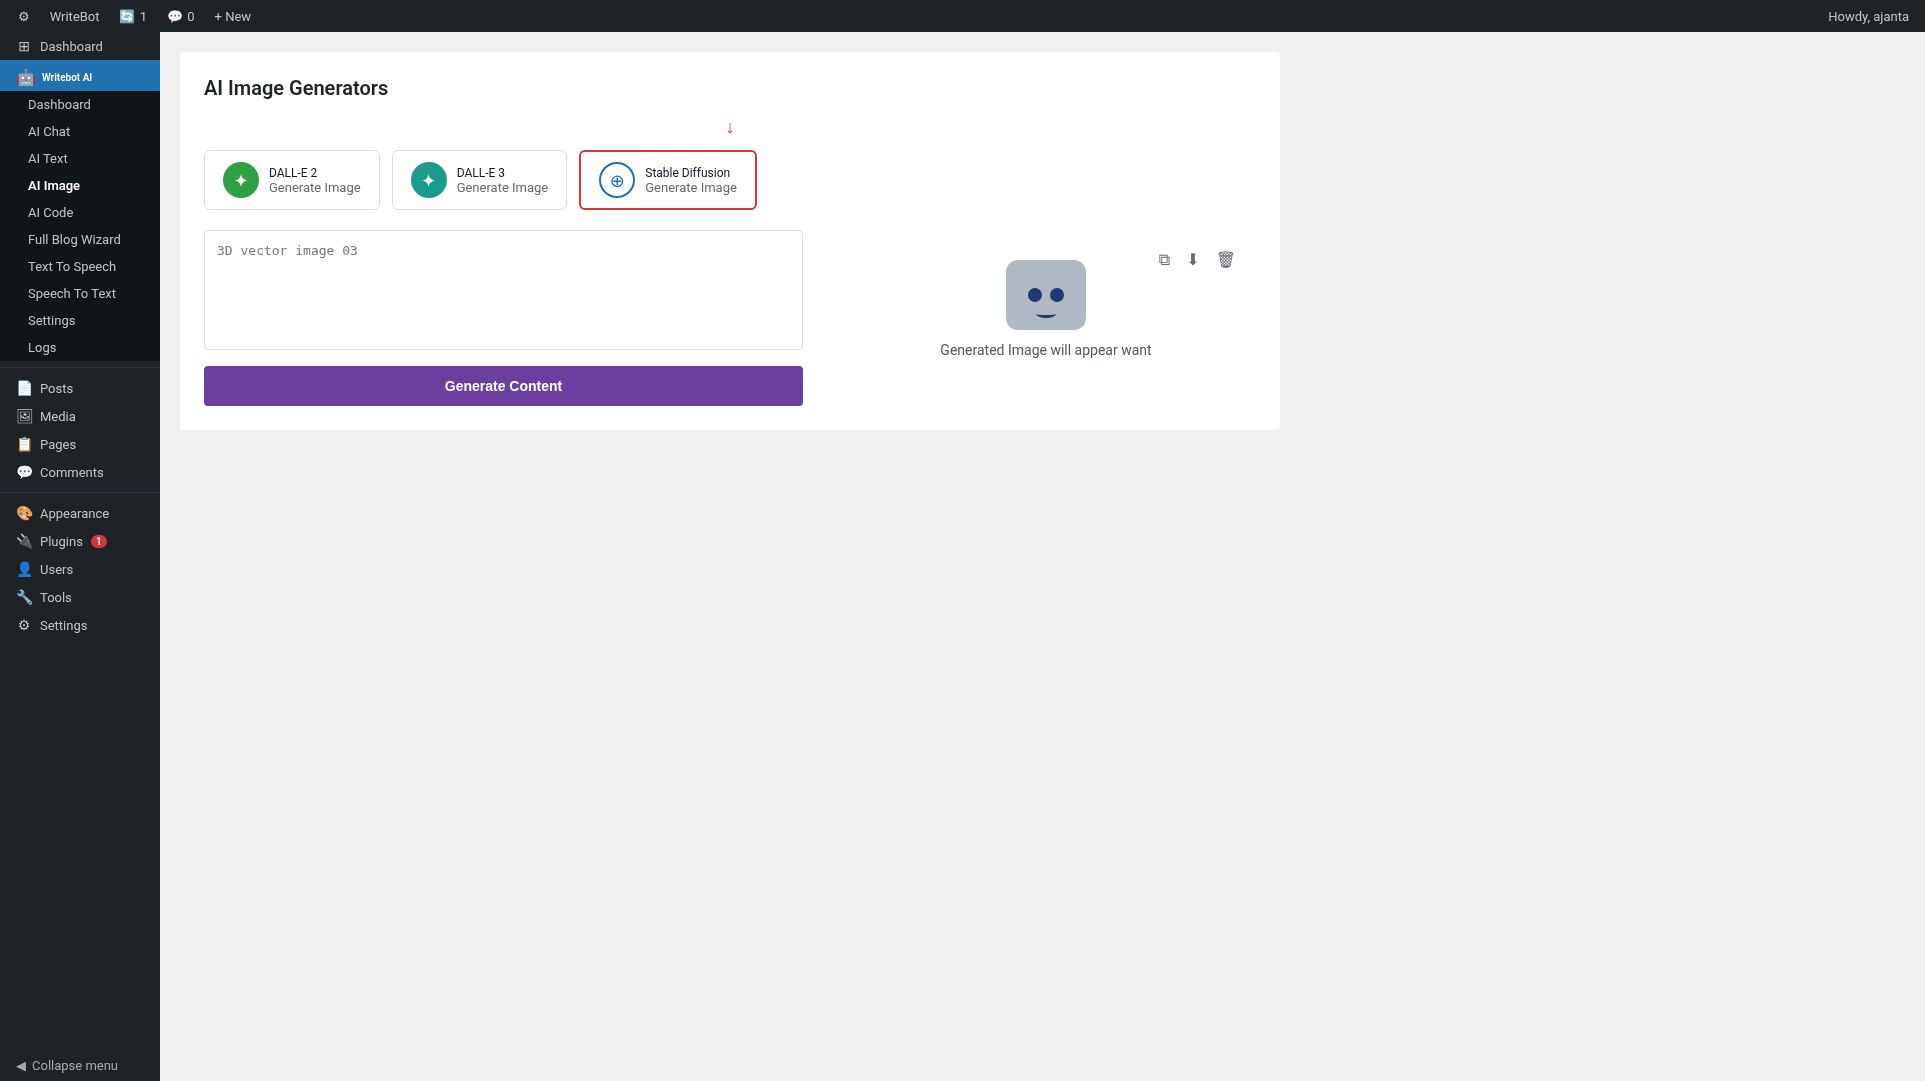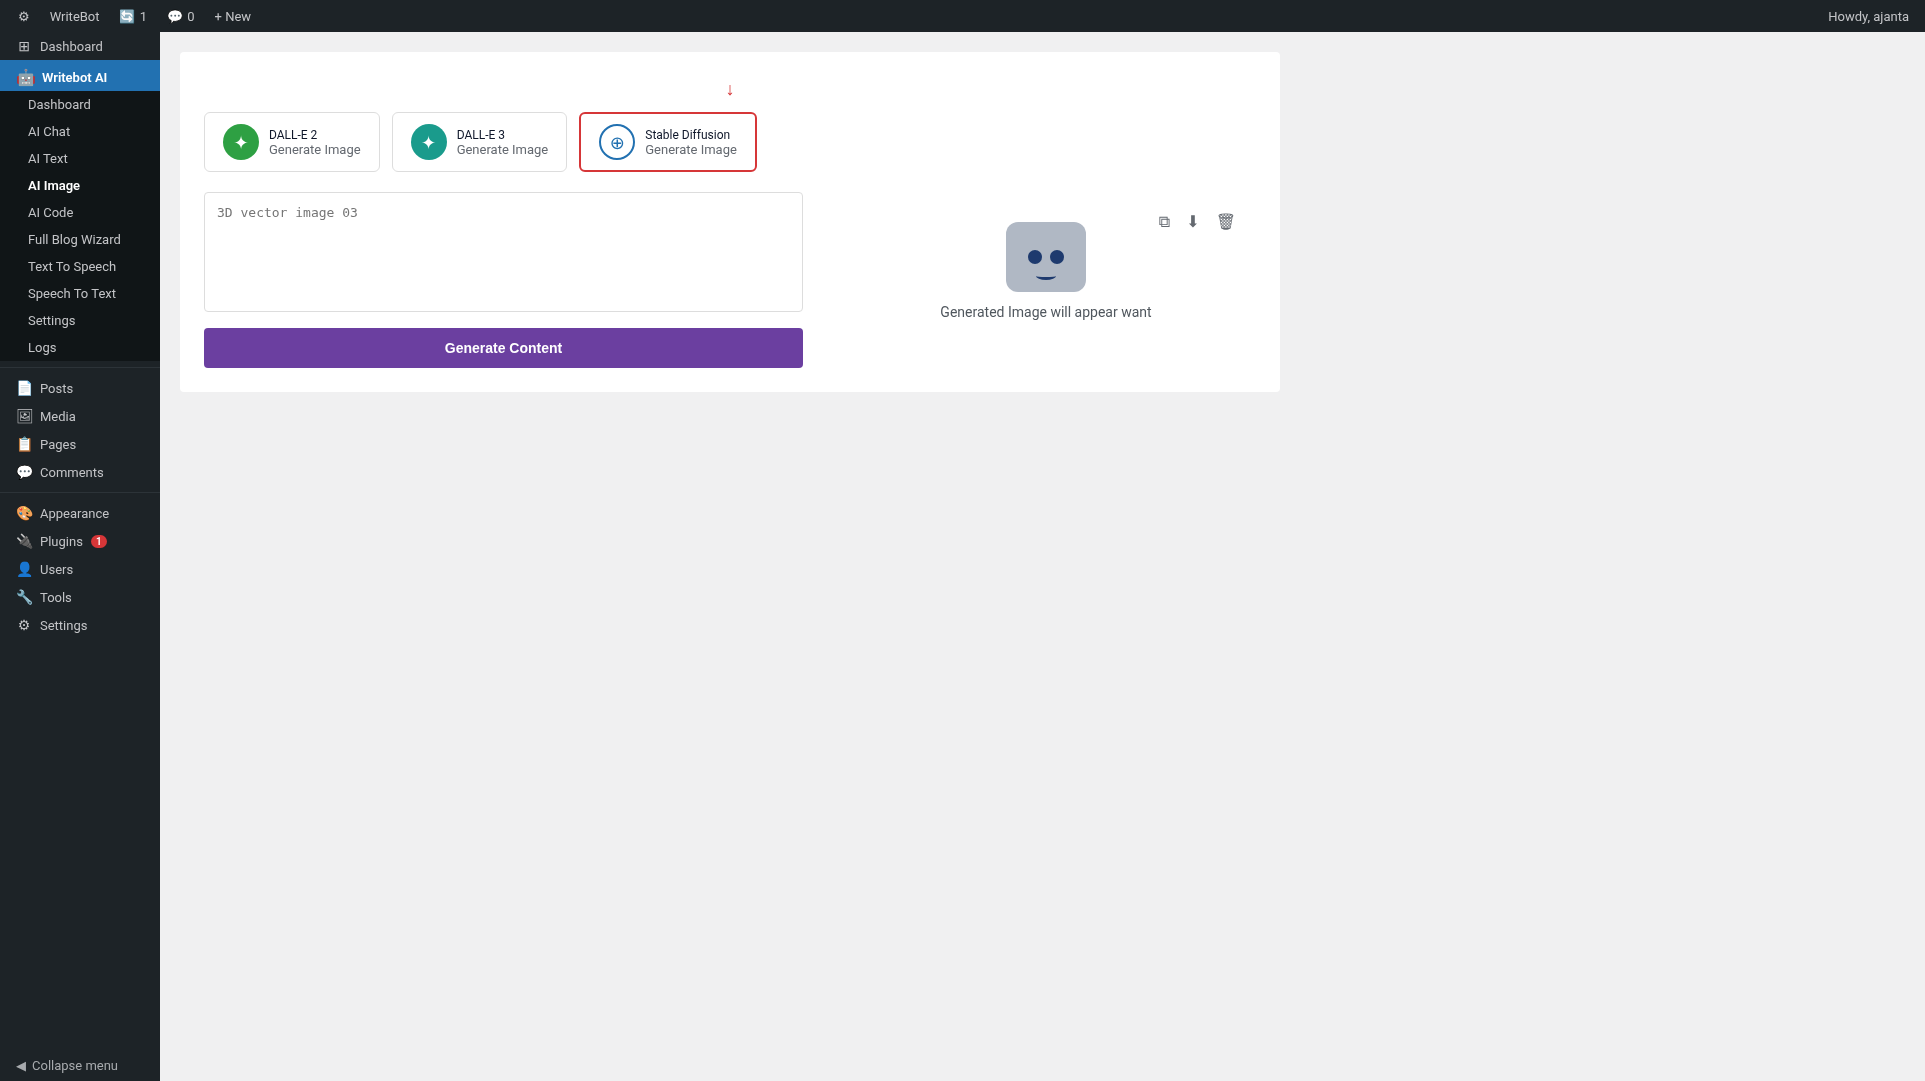--- a/index.html
+++ b/index.html
@@ -198,21 +198,21 @@
       display: flex; align-items: center; gap: 6px;
       padding: 8px 16px; font-size: 13px; color: #a7aaad;
       cursor: pointer; margin-top: auto;
     }
 
     .writebot-ai-label {
       display: flex; align-items: center; gap: 6px;
       padding: 8px 16px 4px; cursor: pointer;
       background: #2271b1;
     }
-    .writebot-ai-label .label-text { font-size: 13px; color: #fff; font-weight: 600; }
+    .writebot-ai-label .label-text { font-size: 10px; color: #fff; font-weight: 600; }
   </style>
 </head>
 <body>
 
 <div id="wpadminbar">
   <div class="adminbar-left">
     <div class="adminbar-item">
       <span>⚙</span>
     </div>
     <div class="adminbar-item">
@@ -327,20 +327,21 @@
     <div style="flex:1;"></div>
     <div class="collapse-menu-item">
       <span>◀</span>
       <span>Collapse menu</span>
     </div>
   </div>
 
   <div id="content-area">
     <div class="main-card">
 
+      <div class="page-title">AI Image Generators</div>
 
       <div class="warning-banner">
         <span class="warning-arrow">↓</span>
       </div>
 
       <div class="generators-row">
         <div class="generator-card">
           <div class="gen-icon green">✦</div>
           <div class="gen-info">
             <div class="gen-name">DALL-E 2</div>

